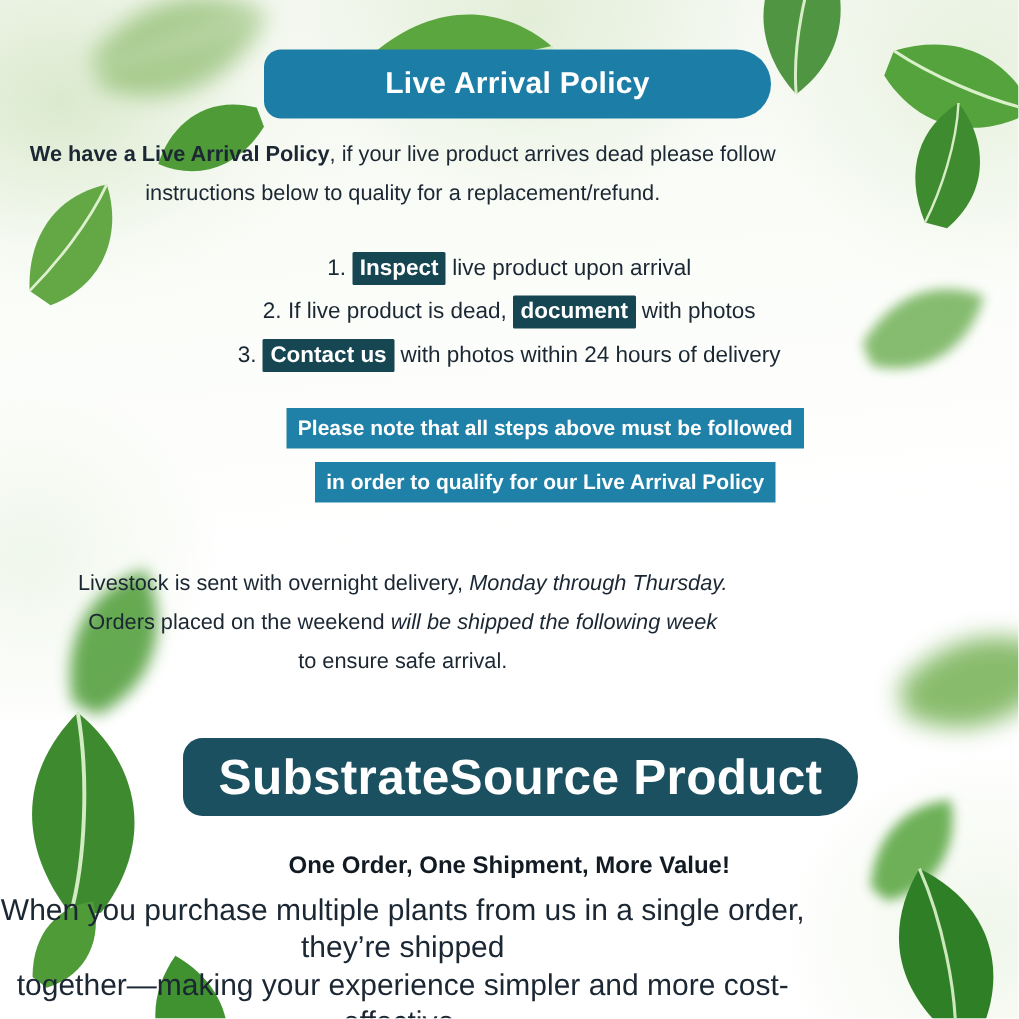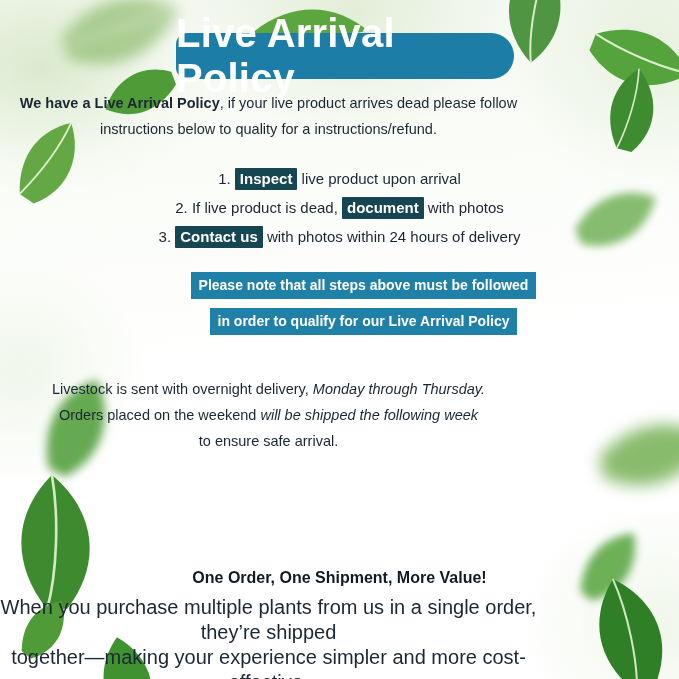--- a/index.html
+++ b/index.html
@@ -52,21 +52,21 @@
     font-weight: bold;
     letter-spacing: 0.2px;
   }
   .banner-top {
     left: 176px;
     top: 33px;
     width: 338px;
     height: 46px;
     background: #1c7ea6;
     border-radius: 12px 24px 24px 12px;
-    font-size: 40px;
+    font-size: 20px;
   }
   .banner-bottom {
     left: 122px;
     top: 492px;
     width: 450px;
     height: 52px;
     background: #1a505f;
     border-radius: 14px 28px 28px 14px;
     font-size: 33px;
   }
@@ -243,21 +243,21 @@
   </div>
 
   <div class="content">
 
     <div class="banner banner-top">
       <span>Live Arrival Policy</span>
     </div>
 
     <div class="para intro">
       <span class="ln"><b>We have a Live Arrival Policy</b><span>, if your live product arrives dead please follow</span></span>
-      <span class="ln">instructions below to quality for a instructions/refund.</span>
+      <span class="ln">instructions below to quality for a replacement/refund.</span>
     </div>
 
     <div class="steps">
 
       <span class="step">
         <span>1.</span>
         <span class="hl">Inspect</span>
         <span>live product upon arrival</span>
       </span>
 
@@ -280,20 +280,23 @@
       <span class="nline">Please note that all steps above must be followed</span><br>
       <span class="nline">in order to qualify for our Live Arrival Policy</span>
     </div>
 
     <div class="para livestock">
       <span class="ln"><span>Livestock is sent with overnight delivery,</span> <em>Monday through Thursday.</em></span>
       <span class="ln"><span>Orders placed on the weekend</span> <em>will be shipped the following week</em></span>
       <span class="ln">to ensure safe arrival.</span>
     </div>
 
+    <div class="banner banner-bottom">
+      <span>SubstrateSource Product</span>
+    </div>
 
     <div class="subhead">One Order, One Shipment, More Value!</div>
 
     <div class="para closing">
       <span class="ln">When you purchase multiple plants from us in a single order, they’re shipped</span>
       <span class="ln">together—making your experience simpler and more cost-effective.</span>
     </div>
 
   </div>
 </div>

